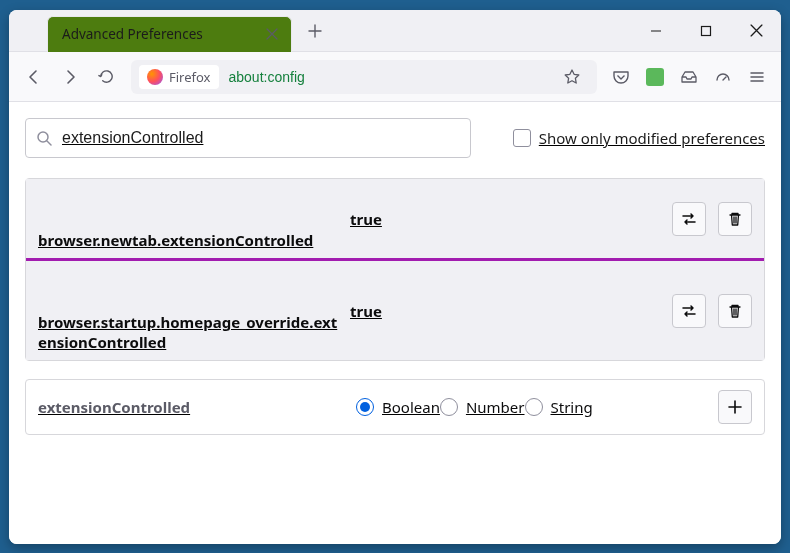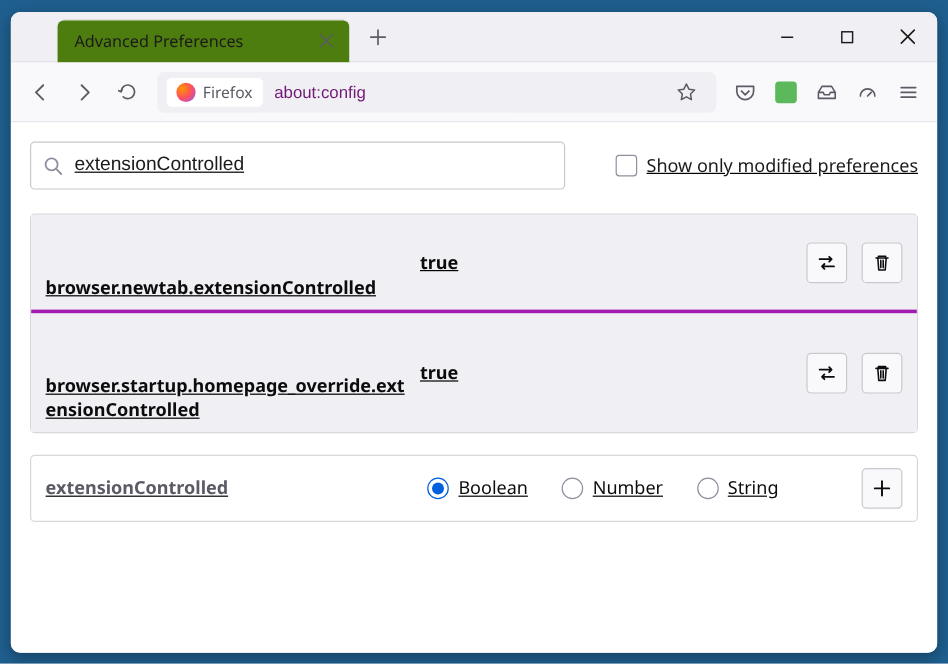--- a/index.html
+++ b/index.html
@@ -105,21 +105,21 @@
   .ff-logo {
     width: 16px; height: 16px;
     background: radial-gradient(circle at 30% 30%, #ff9500 0%, #ff4f5e 50%, #9059ff 100%);
     border-radius: 50%;
   }
   .ff-label { font-size: 13px; color: #5b5b66; }
   .urlbar-input {
     flex: 1;
     border: none; background: transparent; outline: none;
     font-size: 14px;
-    color: #701a75;
+    color: #15803d;
   }
   .urlbar-star { width: 26px; text-align: center; color: #5b5b66; cursor: pointer; }
   .toolbar-icon {
     width: 32px; height: 32px;
     display: flex; align-items: center; justify-content: center;
     color: #5b5b66;
     cursor: pointer;
   }
   .ext-icon { width: 18px; height: 18px; background: #5bb85b; border-radius: 3px; }
   
@@ -212,21 +212,21 @@
     padding: 10px 12px;
     margin-top: 18px;
     gap: 18px;
   }
   .add-name {
     width: 300px;
     font-size: 15px;
     font-weight: 700;
     color: #5b5b66;
   }
-  .radio-group { display: flex; gap: 28px; flex: 1; align-items: center; }
+  .radio-group { display: flex; flex: 1; align-items: center; }
   .radio-opt {
     display: flex; align-items: center; gap: 8px;
     font-size: 15px; color: #0c0c0d; cursor: pointer;
   }
   .radio {
     width: 18px; height: 18px;
     border: 1.5px solid #8f8f9d;
     border-radius: 50%;
     display: flex; align-items: center; justify-content: center;
   }

